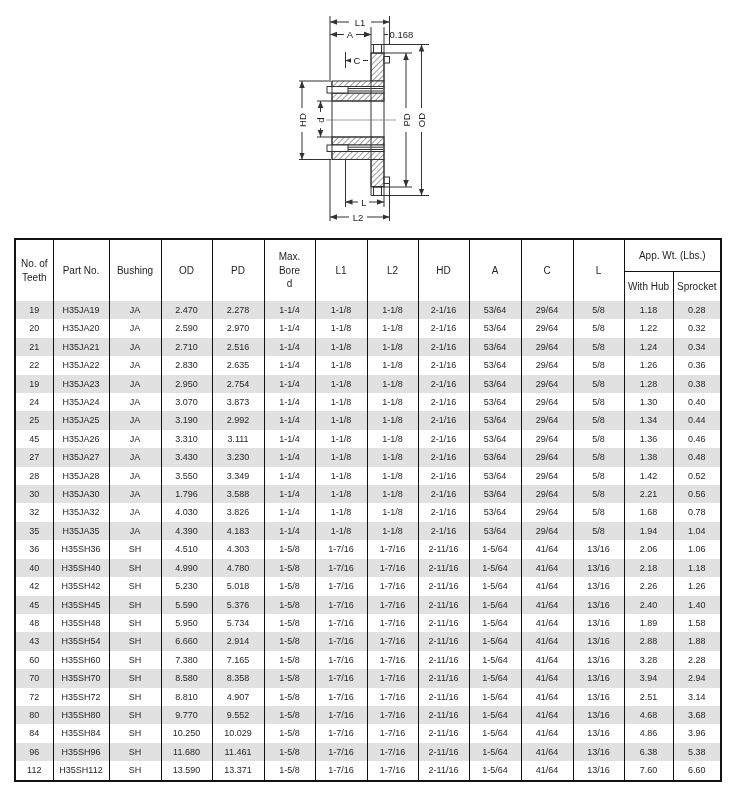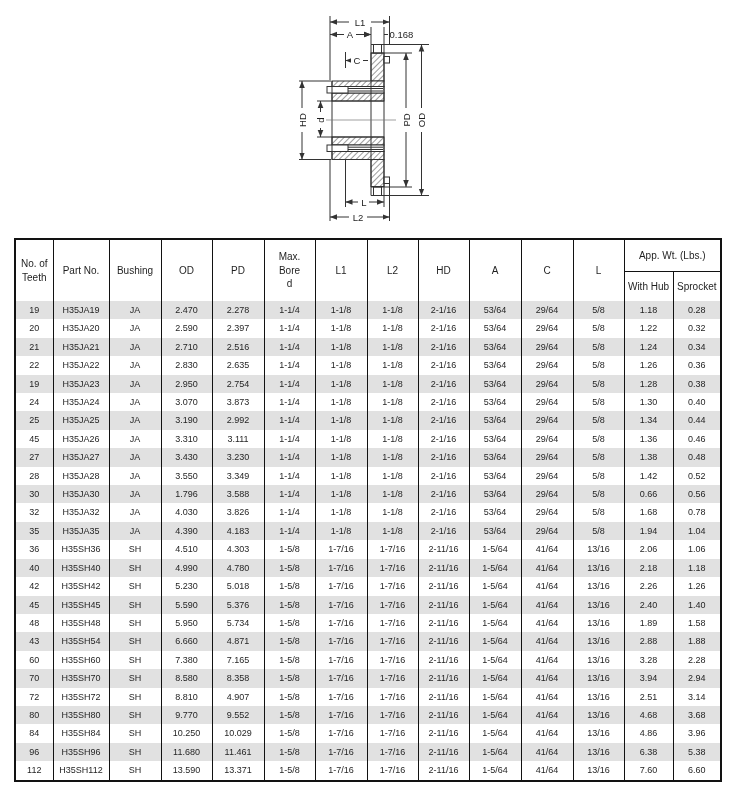--- a/index.html
+++ b/index.html
@@ -199,21 +199,21 @@
     <td>5/8</td>
     <td>1.18</td>
     <td>0.28</td>
   </tr>
 
   <tr>
     <td>20</td>
     <td>H35JA20</td>
     <td>JA</td>
     <td>2.590</td>
-    <td>2.397</td>
+    <td>2.970</td>
     <td>1-1/4</td>
     <td>1-1/8</td>
     <td>1-1/8</td>
     <td>2-1/16</td>
     <td>53/64</td>
     <td>29/64</td>
     <td>5/8</td>
     <td>1.22</td>
     <td>0.32</td>
   </tr>
@@ -360,21 +360,21 @@
     <td>JA</td>
     <td>1.796</td>
     <td>3.588</td>
     <td>1-1/4</td>
     <td>1-1/8</td>
     <td>1-1/8</td>
     <td>2-1/16</td>
     <td>53/64</td>
     <td>29/64</td>
     <td>5/8</td>
-    <td>0.66</td>
+    <td>2.21</td>
     <td>0.56</td>
   </tr>
 
   <tr>
     <td>32</td>
     <td>H35JA32</td>
     <td>JA</td>
     <td>4.030</td>
     <td>3.826</td>
     <td>1-1/4</td>
@@ -488,21 +488,21 @@
     <td>13/16</td>
     <td>1.89</td>
     <td>1.58</td>
   </tr>
 
   <tr>
     <td>43</td>
     <td>H35SH54</td>
     <td>SH</td>
     <td>6.660</td>
-    <td>4.871</td>
+    <td>2.914</td>
     <td>1-5/8</td>
     <td>1-7/16</td>
     <td>1-7/16</td>
     <td>2-11/16</td>
     <td>1-5/64</td>
     <td>41/64</td>
     <td>13/16</td>
     <td>2.88</td>
     <td>1.88</td>
   </tr>

